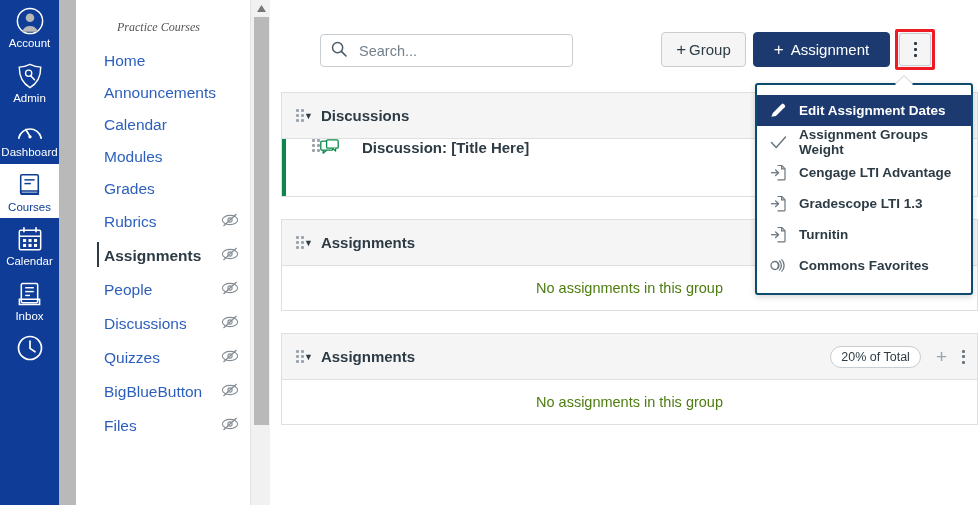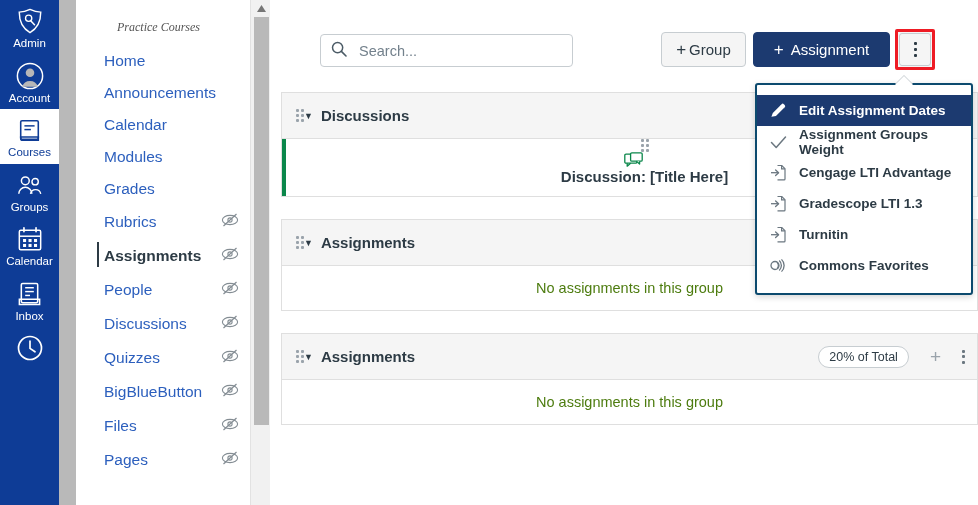--- a/index.html
+++ b/index.html
@@ -209,21 +209,21 @@
   }
   .ag-head .caret {
     flex: none; margin-right: 8px;
     color: #2d3b45; font-size: 9px;
   }
   .ag-title {
     font-size: 15px; font-weight: bold; color: #2d3b45;
   }
   .ag-head-right {
     margin-left: auto;
-    display: flex; align-items: center; gap: 21px;
+    display: flex; align-items: center; gap: 15px;
   }
   .pill {
     border: 1px solid #c7cdd1;
     border-radius: 12px;
     padding: 3px 10px;
     font-size: 12.5px;
     color: #2d3b45;
     background: #fff;
   }
   .plus-ic { color: #9aa3ab; font-size: 19px; font-weight: 300; }
@@ -235,25 +235,24 @@
     border-top: none;
     background: #fff;
   }
   .ag-empty {
     text-align: center;
     font-size: 14.5px;
     color: #4d7c0f;
     padding: 14px 0;
   }
   .ag-row {
-    display: flex; align-items: center;
+    display: flex; 
     height: 57px;
     border-left: 4px solid #0b874b;
     padding-left: 26px;
-    flex-direction: column;
   }
   .ag-row .disc-icon { margin-right: 22px; display: flex; }
   .ag-row .row-title { font-size: 15px; font-weight: bold; color: #2d3b45; }
 
   .dots6 {
     width: 8px; height: 13px;
     display: grid;
     grid-template-columns: 3px 3px;
     grid-template-rows: 3px 3px 3px;
     gap: 2px 2px;
@@ -301,59 +300,59 @@
   }
 </style>
 </head>
 <body>
 
 <div id="root">
 
   <nav id="global-nav">
       <a class="gnav-item">
         <span class="gicon">
+          <svg width="28" height="28" viewBox="0 0 30 30">
+            <circle cx="15" cy="15" r="13.5" fill="none" stroke="#fff" stroke-width="1.6"></circle>
+            <circle cx="15" cy="11.5" r="4.6" fill="#b7b7b7"></circle>
+            <path d="M6.6 26.5a8.8 8.8 0 0 1 16.8 0z" fill="#b7b7b7"></path>
+          </svg>
+        </span>
+        <span class="glabel">Account</span>
+      </a>
+      <a class="gnav-item">
+        <span class="gicon">
           <svg width="26" height="26" viewBox="0 0 28 29">
             <path d="M14 1.6 C19 4 23 4.6 26 4.6 c0 12-4 18.5-12 22.8C6 23.1 2 16.6 2 4.6 c3 0 7-.6 12-3z" fill="none" stroke="#fff" stroke-width="1.6"></path>
             <circle cx="12.5" cy="11.5" r="3.5" fill="none" stroke="#fff" stroke-width="1.5"></circle>
             <line x1="14.8" y1="14.2" x2="19" y2="18.6" stroke="#fff" stroke-width="1.7" stroke-linecap="round"></line>
           </svg>
         </span>
         <span class="glabel">Admin</span>
       </a>
       <a class="gnav-item">
         <span class="gicon">
-          <svg width="28" height="28" viewBox="0 0 30 30">
-            <circle cx="15" cy="15" r="13.5" fill="none" stroke="#fff" stroke-width="1.6"></circle>
-            <circle cx="15" cy="11.5" r="4.6" fill="#b7b7b7"></circle>
-            <path d="M6.6 26.5a8.8 8.8 0 0 1 16.8 0z" fill="#b7b7b7"></path>
-          </svg>
-        </span>
-        <span class="glabel">Account</span>
+          <svg width="26" height="24" viewBox="0 0 28 24">
+            <path d="M2 20 A12.5 12.5 0 0 1 26 20" fill="none" stroke="#fff" stroke-width="1.7" stroke-linecap="round"></path>
+            <path d="M2 20 L2.2 21.5 M25.8 21.5 L26 20" stroke="#fff" stroke-width="1.7"></path>
+            <line x1="14" y1="19" x2="9.5" y2="11.5" stroke="#fff" stroke-width="1.8" stroke-linecap="round"></line>
+            <circle cx="14" cy="19.4" r="1.8" fill="#fff"></circle>
+          </svg>
+        </span>
+        <span class="glabel">Dashboard</span>
       </a>
       <a class="gnav-item active">
         <span class="gicon">
           <svg width="25" height="25" viewBox="0 0 27 27">
             <rect x="4" y="3" width="19" height="20" rx="1.4" fill="none" stroke="#0e3c96" stroke-width="1.7"></rect>
             <line x1="8" y1="8.5" x2="19" y2="8.5" stroke="#0e3c96" stroke-width="1.6"></line>
             <line x1="8" y1="12.5" x2="15" y2="12.5" stroke="#0e3c96" stroke-width="1.6"></line>
             <path d="M4 20.5 h19 v3.6 H6 a2 2 0 0 1-2-2z" fill="none" stroke="#0e3c96" stroke-width="1.7"></path>
           </svg>
         </span>
         <span class="glabel">Courses</span>
-      </a>
-      <a class="gnav-item">
-        <span class="gicon">
-          <svg width="28" height="24" viewBox="0 0 30 25">
-            <circle cx="10" cy="8" r="4.2" fill="none" stroke="#fff" stroke-width="1.6"></circle>
-            <path d="M3 22 a7 7 0 0 1 14 0" fill="none" stroke="#fff" stroke-width="1.6"></path>
-            <circle cx="20.5" cy="9" r="3.4" fill="none" stroke="#fff" stroke-width="1.5"></circle>
-            <path d="M15.5 22 a5.6 5.6 0 0 1 11 0" fill="none" stroke="#fff" stroke-width="1.5"></path>
-          </svg>
-        </span>
-        <span class="glabel">Groups</span>
       </a>
       <a class="gnav-item">
         <span class="gicon">
           <svg width="26" height="26" viewBox="0 0 28 27">
             <rect x="2.5" y="4" width="23" height="21" rx="1.6" fill="none" stroke="#fff" stroke-width="1.6"></rect>
             <line x1="2.5" y1="10.5" x2="25.5" y2="10.5" stroke="#fff" stroke-width="1.6"></line>
             <line x1="7.5" y1="1.5" x2="7.5" y2="5.5" stroke="#fff" stroke-width="1.8" stroke-linecap="round"></line>
             <line x1="20.5" y1="1.5" x2="20.5" y2="5.5" stroke="#fff" stroke-width="1.8" stroke-linecap="round"></line>
             <rect x="6.5" y="13.5" width="3.3" height="3.3" fill="#fff"></rect>
             <rect x="12.4" y="13.5" width="3.3" height="3.3" fill="#fff"></rect>
@@ -456,28 +455,20 @@
             </svg></span>
         </div>
         <div class="cnav-item">
           <span>Files</span>
           <span class="eye"><svg width="18" height="16" viewBox="0 0 18 16">
               <ellipse cx="9" cy="8" rx="7.6" ry="4.6" fill="none" stroke="#5b6770" stroke-width="1.1"></ellipse>
               <circle cx="9" cy="8" r="2.1" fill="none" stroke="#5b6770" stroke-width="1.1"></circle>
               <line x1="2.5" y1="14" x2="15.5" y2="2" stroke="#5b6770" stroke-width="1.2"></line>
             </svg></span>
         </div>
-        <div class="cnav-item">
-          <span>Pages</span>
-          <span class="eye"><svg width="18" height="16" viewBox="0 0 18 16">
-              <ellipse cx="9" cy="8" rx="7.6" ry="4.6" fill="none" stroke="#5b6770" stroke-width="1.1"></ellipse>
-              <circle cx="9" cy="8" r="2.1" fill="none" stroke="#5b6770" stroke-width="1.1"></circle>
-              <line x1="2.5" y1="14" x2="15.5" y2="2" stroke="#5b6770" stroke-width="1.2"></line>
-            </svg></span>
-        </div>
       </div>
   </nav>
 
   <div id="content-scroll">
     <div class="arrow-up">
       <svg width="9" height="7" viewBox="0 0 9 7">
           <polygon points="4.5,0 9,7 0,7" fill="#767676"></polygon>
         </svg>
     </div>
     <div class="thumb"></div>

